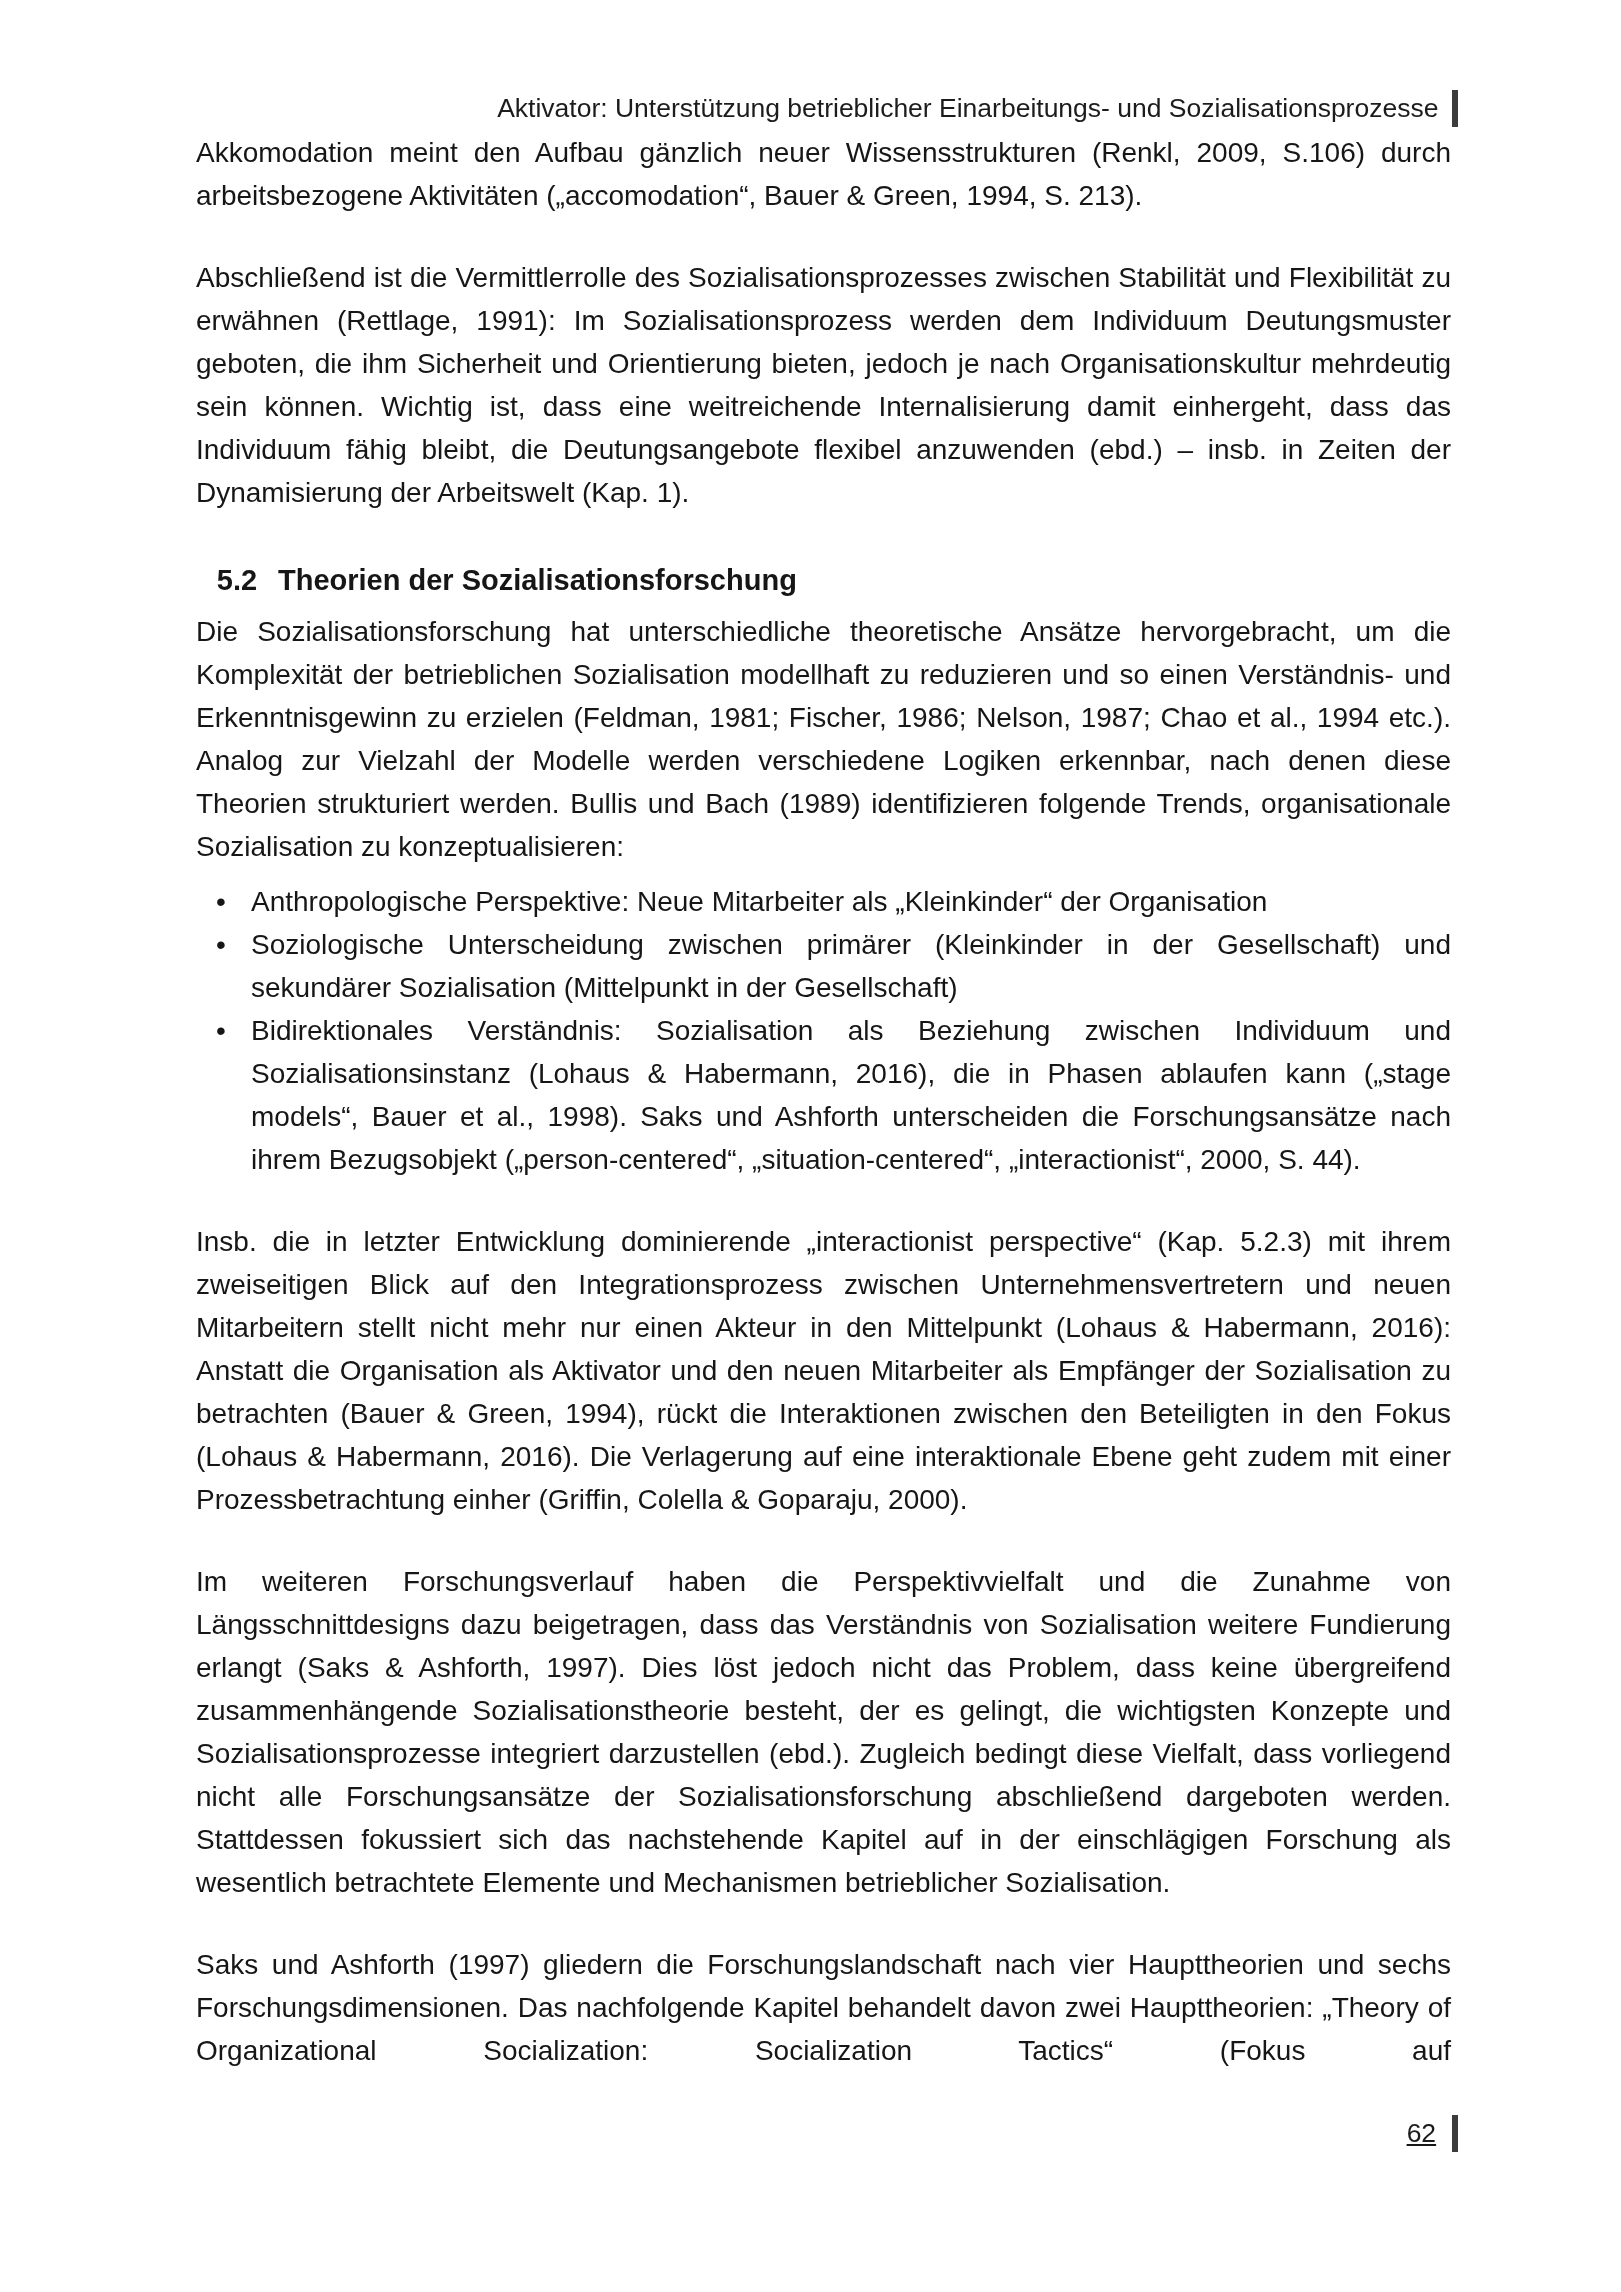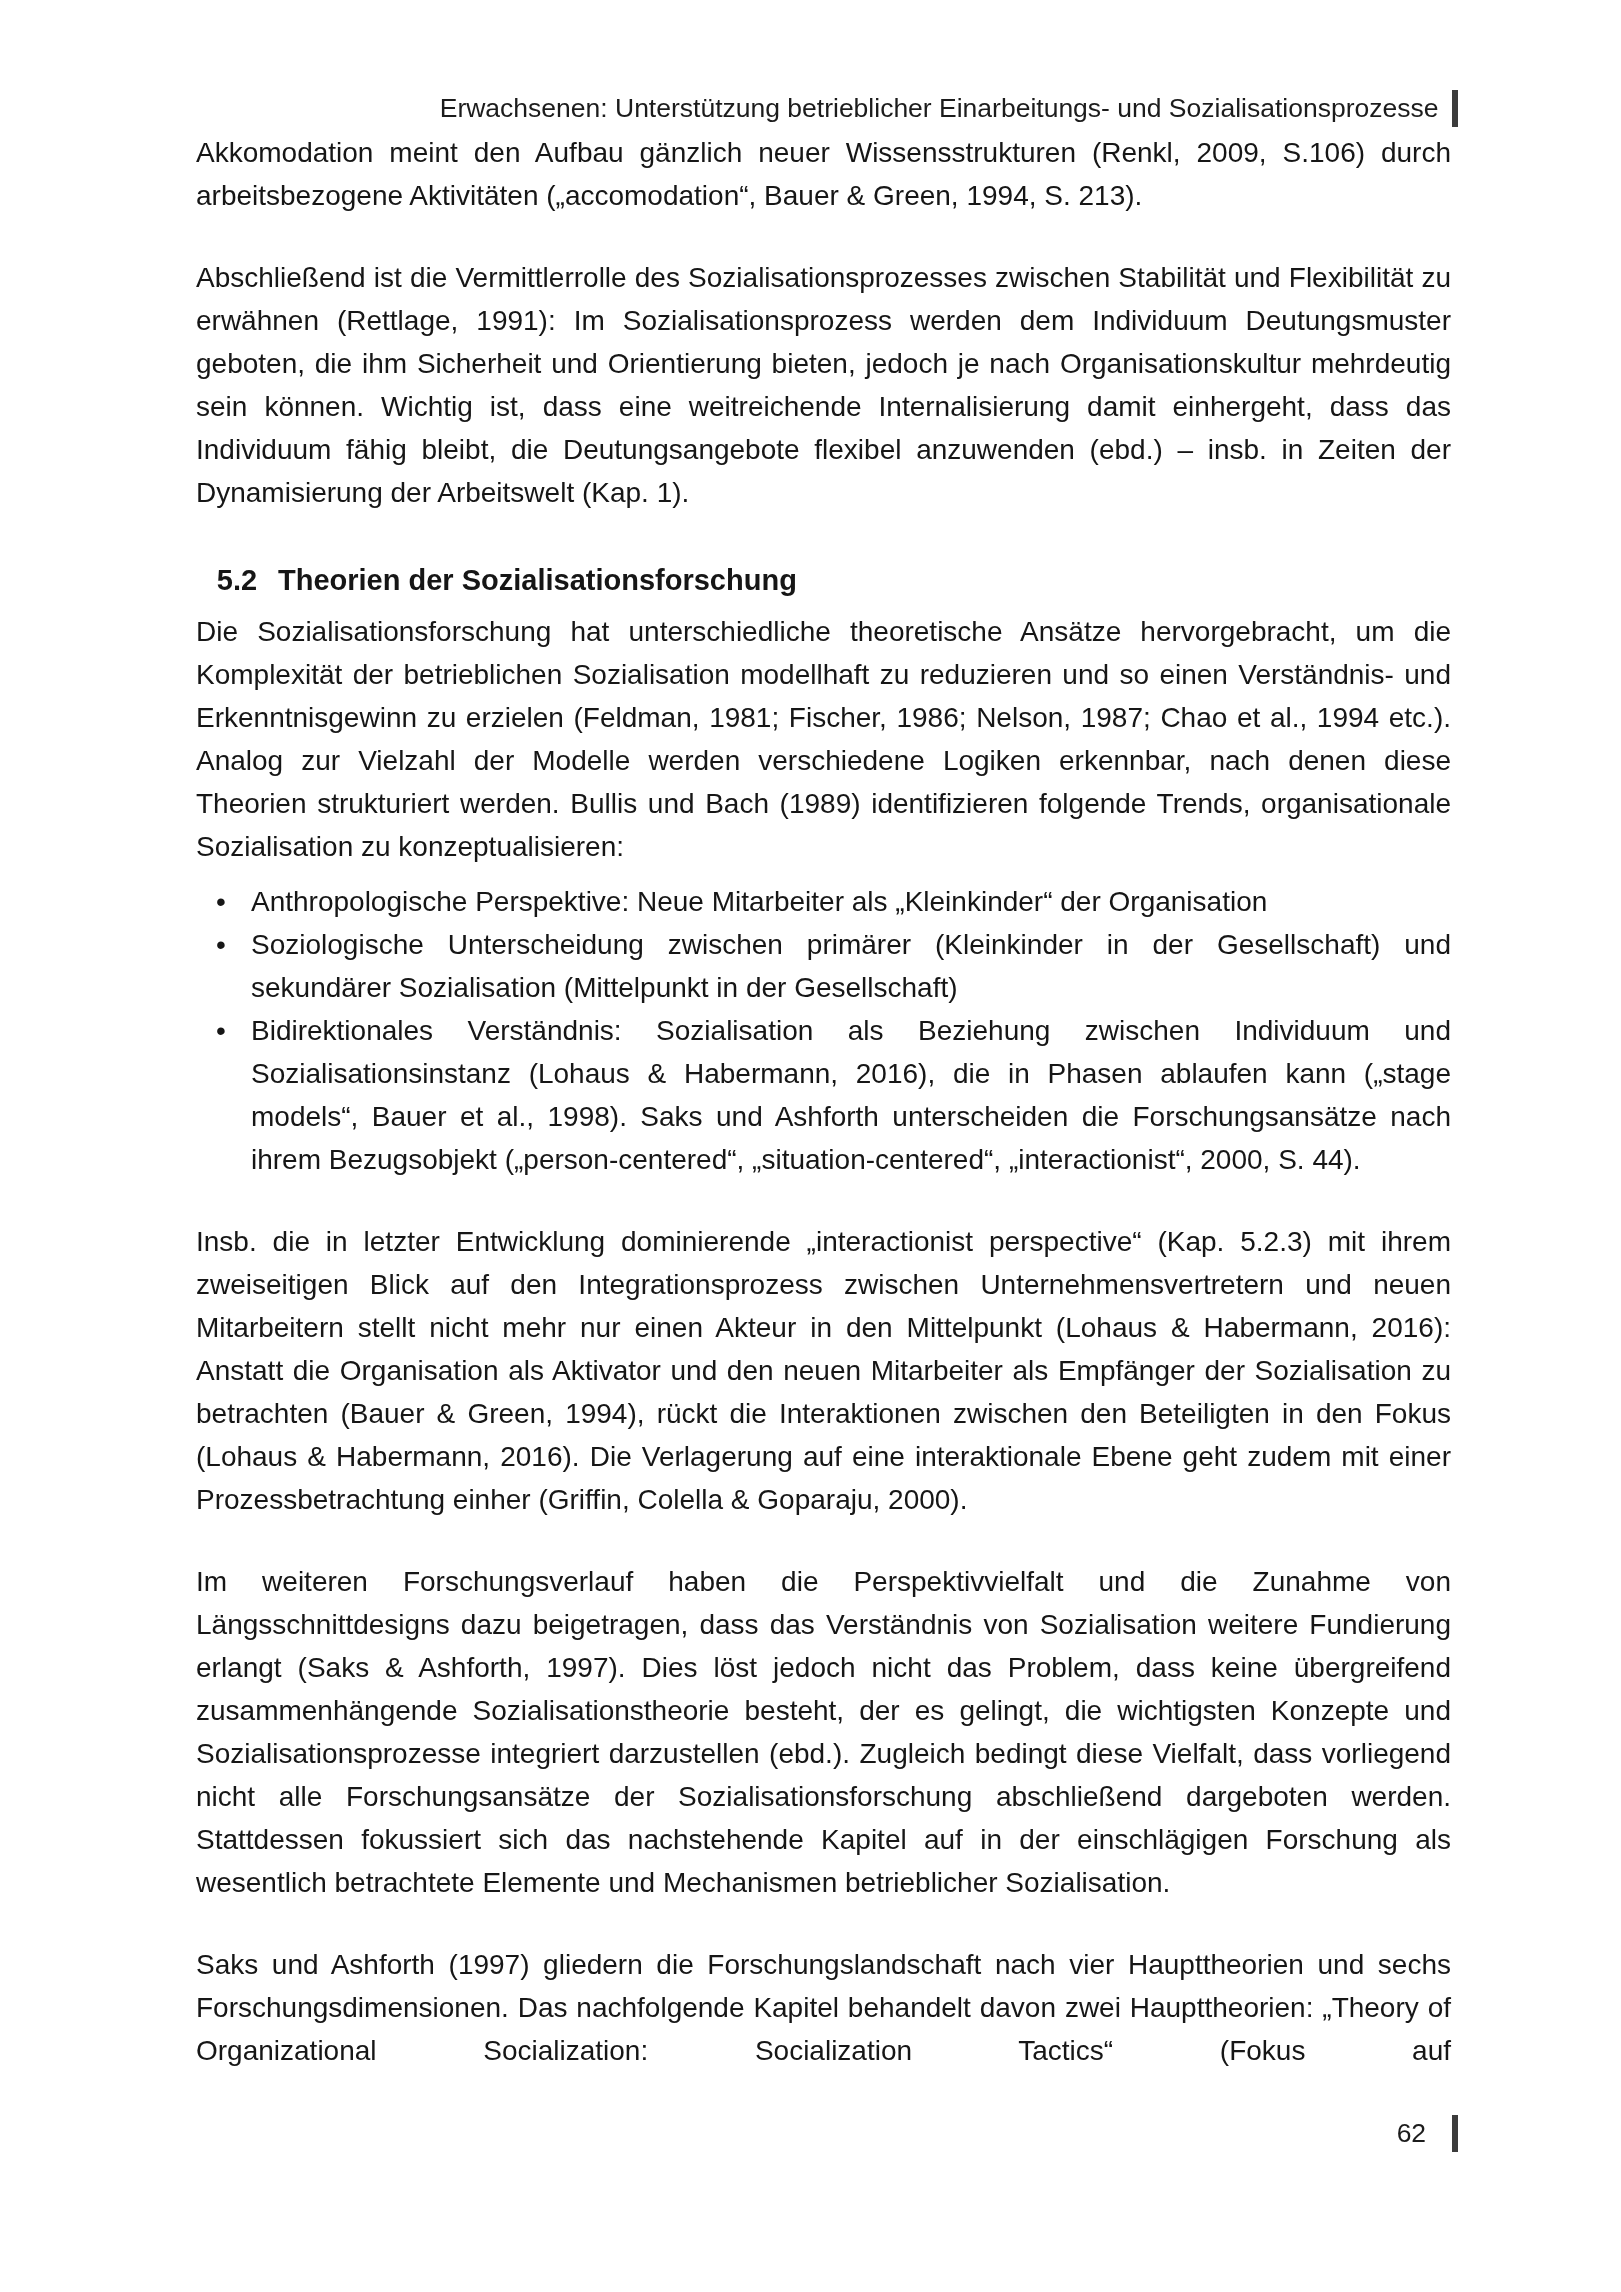--- a/index.html
+++ b/index.html
@@ -94,35 +94,36 @@
     top: 0;
   }
 
   
   .page-number-wrap {
     position: absolute;
     top: 2115px;
     right: 163px;
     display: flex;
     align-items: center;
-    gap: 26px;
+    gap: 16px;
+    text-decoration: underline;
   }
   .page-number-wrap .page-number {
     font-size: 26.5px;
     line-height: 33px;
     color: #1c1c1c;
   }
 </style>
 </head>
 <body>
 
 <div class="page">
 
   <div class="running-header">
-    <span class="header-text">Erwachsenen: Unterstützung betrieblicher Einarbeitungs- und Sozialisationsprozesse</span>
+    <span class="header-text">Aktivator: Unterstützung betrieblicher Einarbeitungs- und Sozialisationsprozesse</span>
     <span class="v-rule"></span>
   </div>
 
   <div class="content">
 
     <p>Akkomodation meint den Aufbau gänzlich neuer Wissensstrukturen (Renkl, 2009, S.106) durch arbeitsbezogene Aktivitäten („accomodation“, Bauer &amp; Green, 1994, S. 213).</p>
 
     <p>Abschließend ist die Vermittlerrolle des Sozialisationsprozesses zwischen Stabilität und Flexibilität zu erwähnen (Rettlage, 1991): Im Sozialisationsprozess werden dem Individuum Deutungsmuster geboten, die ihm Sicherheit und Orientierung bieten, jedoch je nach Organisationskultur mehrdeutig sein können. Wichtig ist, dass eine weitreichende Internalisierung damit einhergeht, dass das Individuum fähig bleibt, die Deutungsangebote flexibel anzuwenden (ebd.) – insb. in Zeiten der Dynamisierung der Arbeitswelt (Kap. 1).</p>
 
     <h2 class="section-heading">

